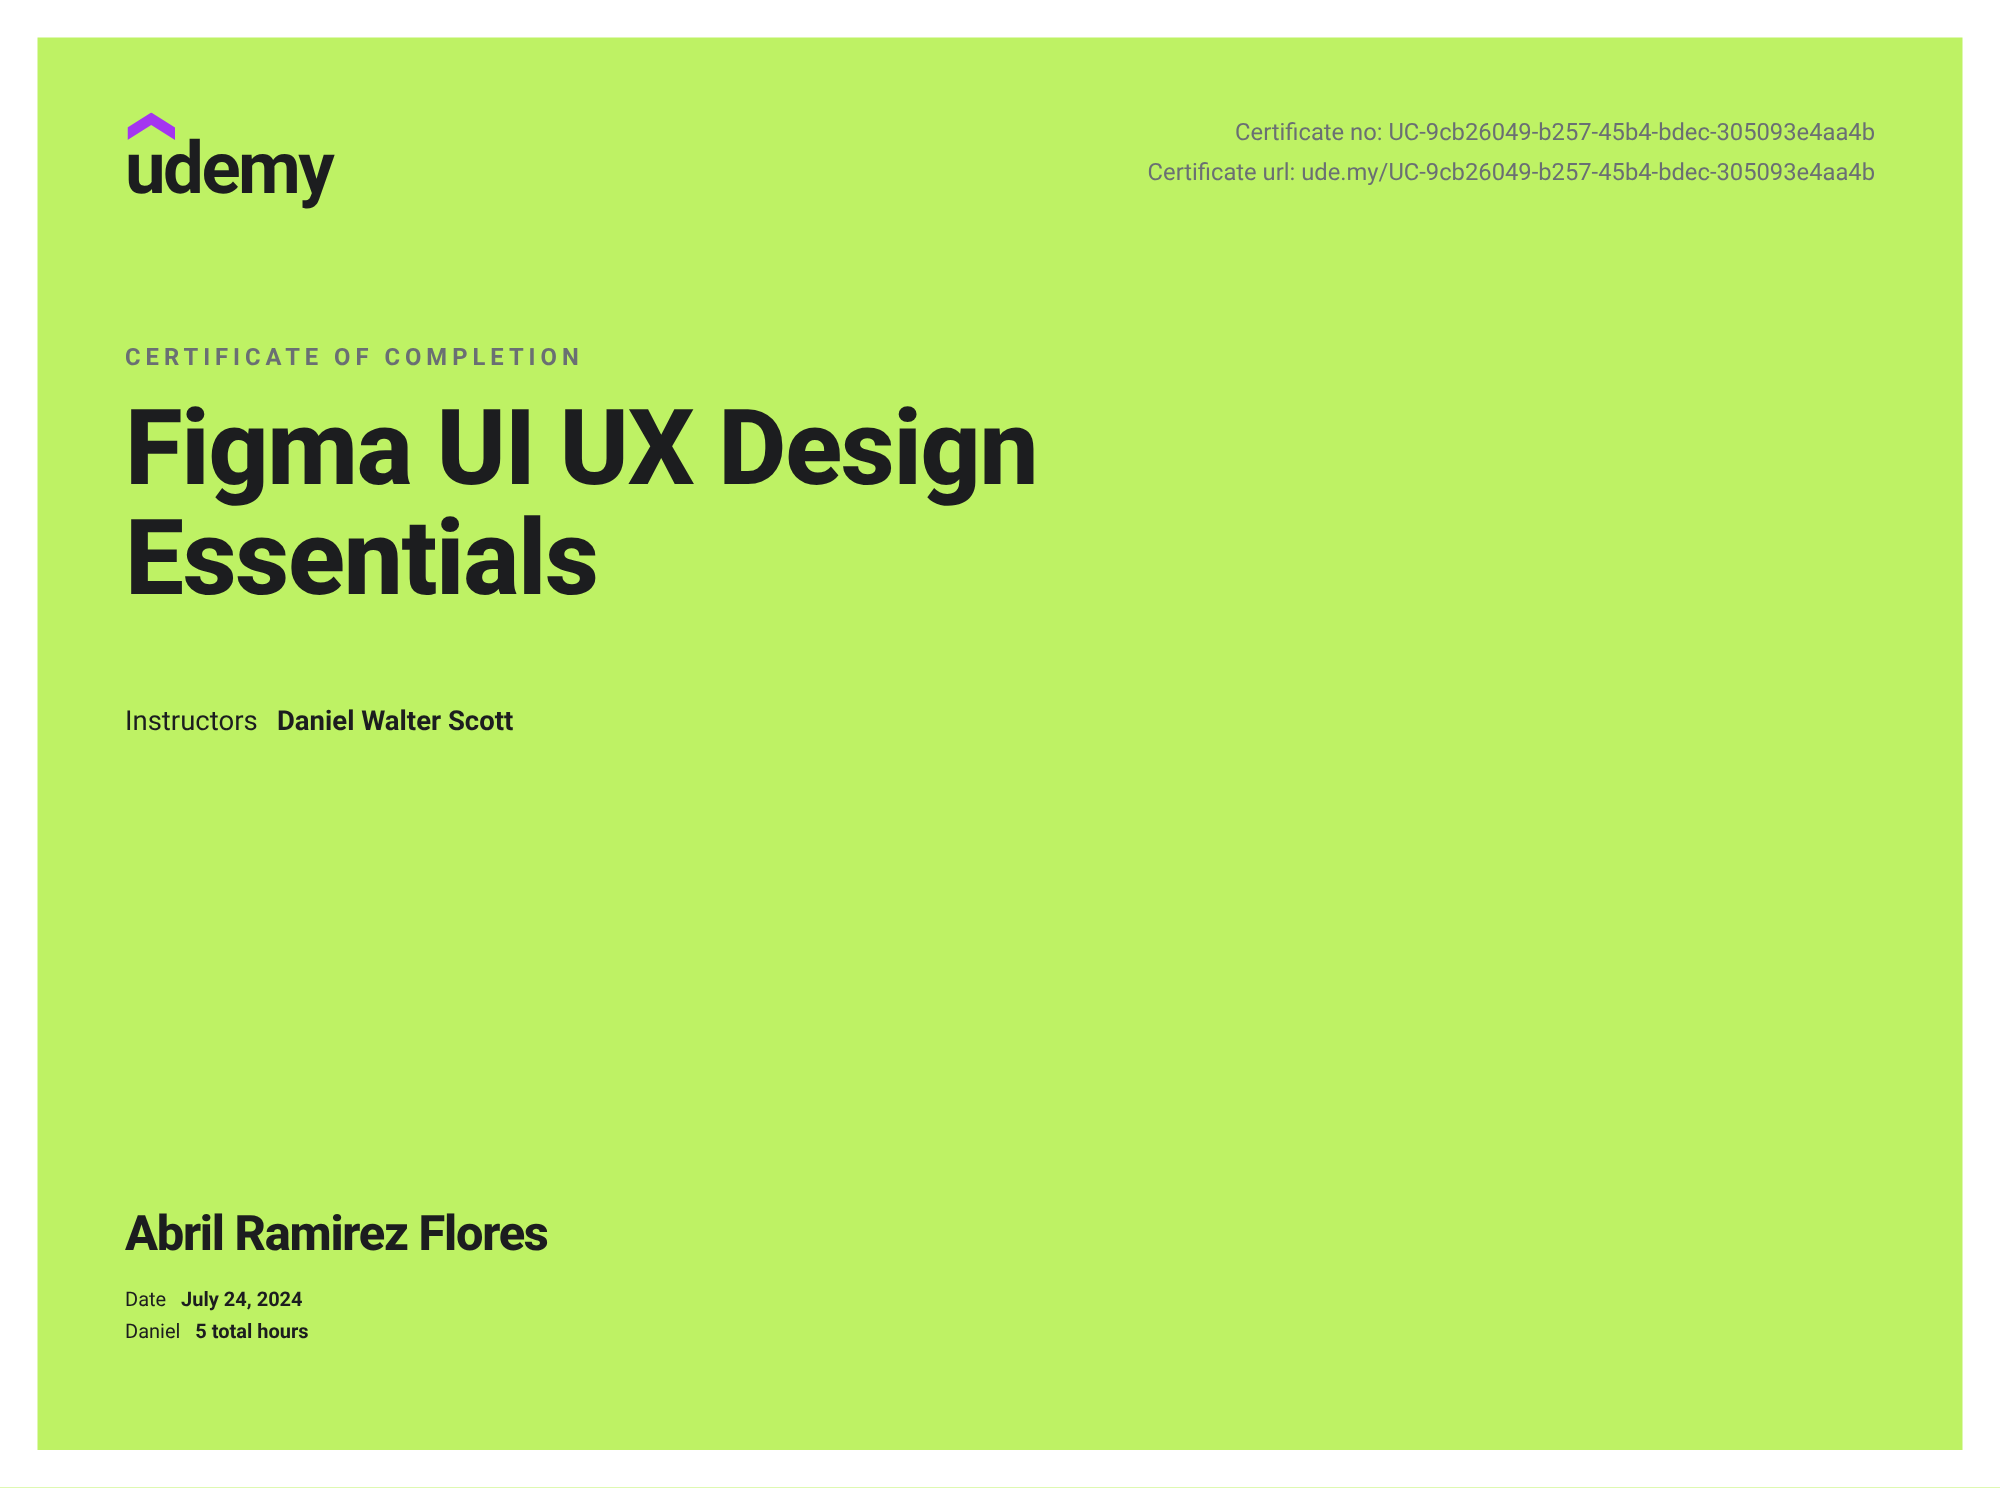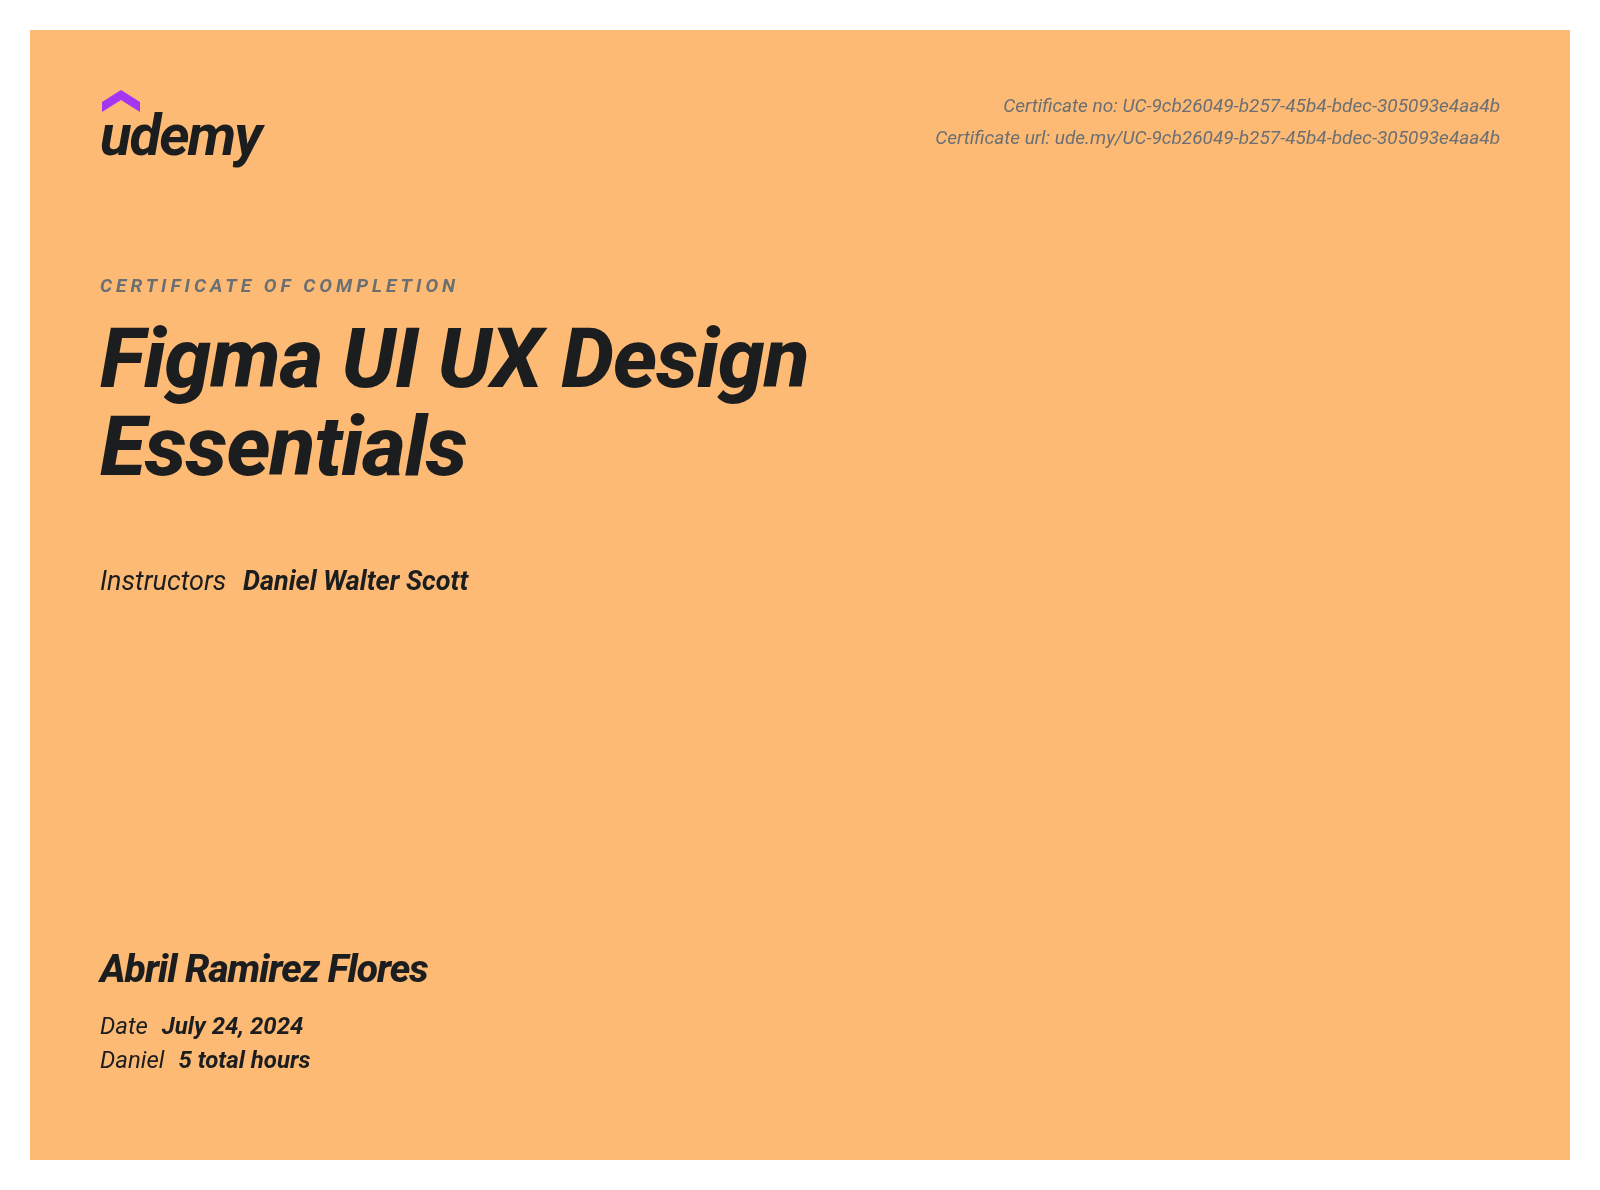--- a/index.html
+++ b/index.html
@@ -8,26 +8,25 @@
     box-sizing: border-box;
   }
   body {
     font-family: -apple-system, BlinkMacSystemFont, "Segoe UI", Roboto, "Helvetica Neue", Arial, sans-serif;
     background: #ffffff;
     width: 1600px;
     height: 1190px;
     padding: 30px;
   }
   .certificate {
-    background: #fdba74;
+    background: #bef264;
     width: 100%;
     height: 100%;
     padding: 60px 70px;
     position: relative;
-    font-style: italic;
   }
   .header {
     display: flex;
     justify-content: space-between;
     align-items: flex-start;
     margin-bottom: 110px;
   }
   .logo {
     display: flex;
     flex-direction: column;
@@ -60,21 +59,21 @@
   .course-title {
     font-size: 84px;
     font-weight: 800;
     color: #1c1d1f;
     line-height: 1.05;
     letter-spacing: -1px;
     margin-bottom: 74px;
     max-width: 1000px;
   }
   .instructors-row {
-    font-size: 27px;
+    font-size: 22px;
     color: #1c1d1f;
   }
   .instructors-row .label {
     font-weight: 400;
     margin-right: 10px;
   }
   .instructors-row .value {
     font-weight: 700;
   }
   .footer {
@@ -83,21 +82,21 @@
     left: 70px;
   }
   .recipient {
     font-size: 39px;
     font-weight: 800;
     color: #1c1d1f;
     margin-bottom: 20px;
     letter-spacing: -1px;
   }
   .detail-row {
-    font-size: 24px;
+    font-size: 16px;
     color: #1c1d1f;
     margin-bottom: 6px;
   }
   .detail-row .label {
     font-weight: 400;
     margin-right: 8px;
   }
   .detail-row .value {
     font-weight: 700;
   }

